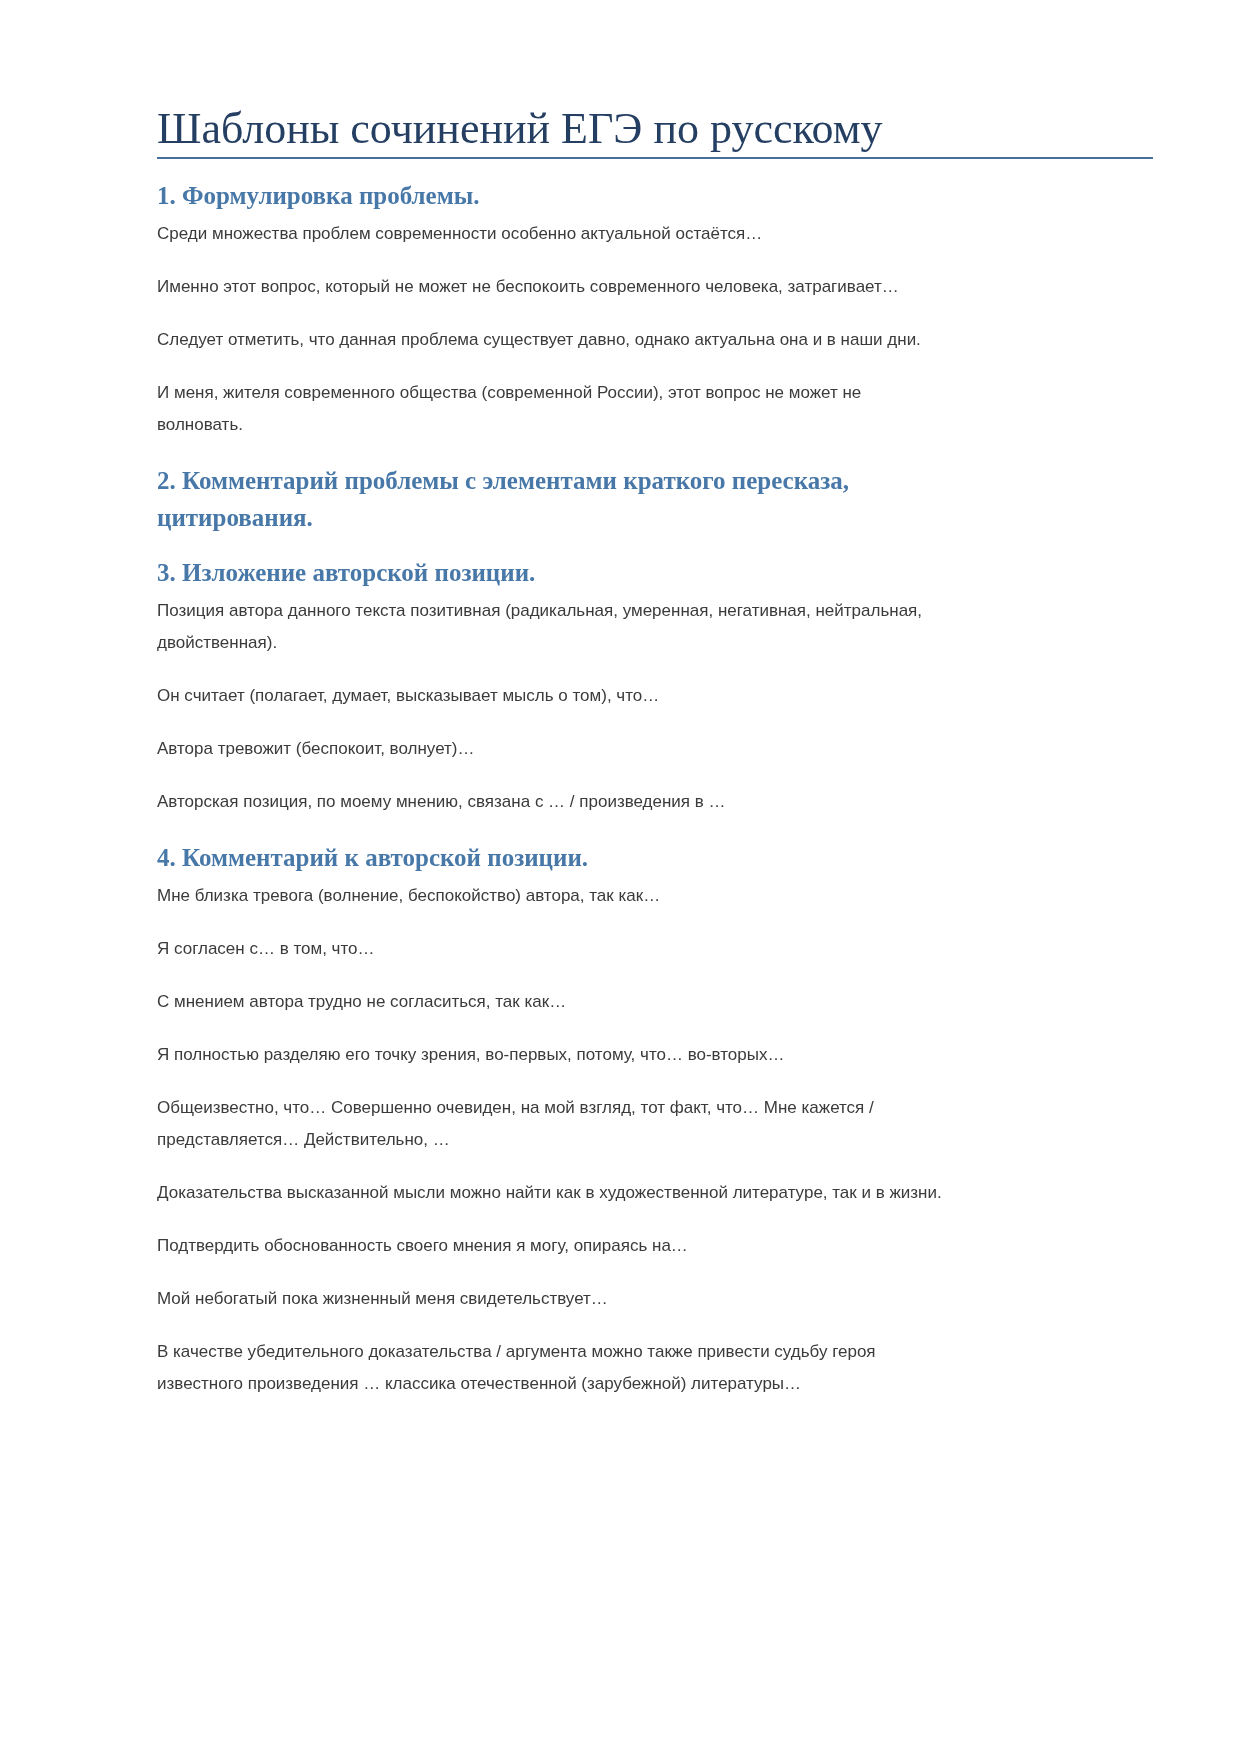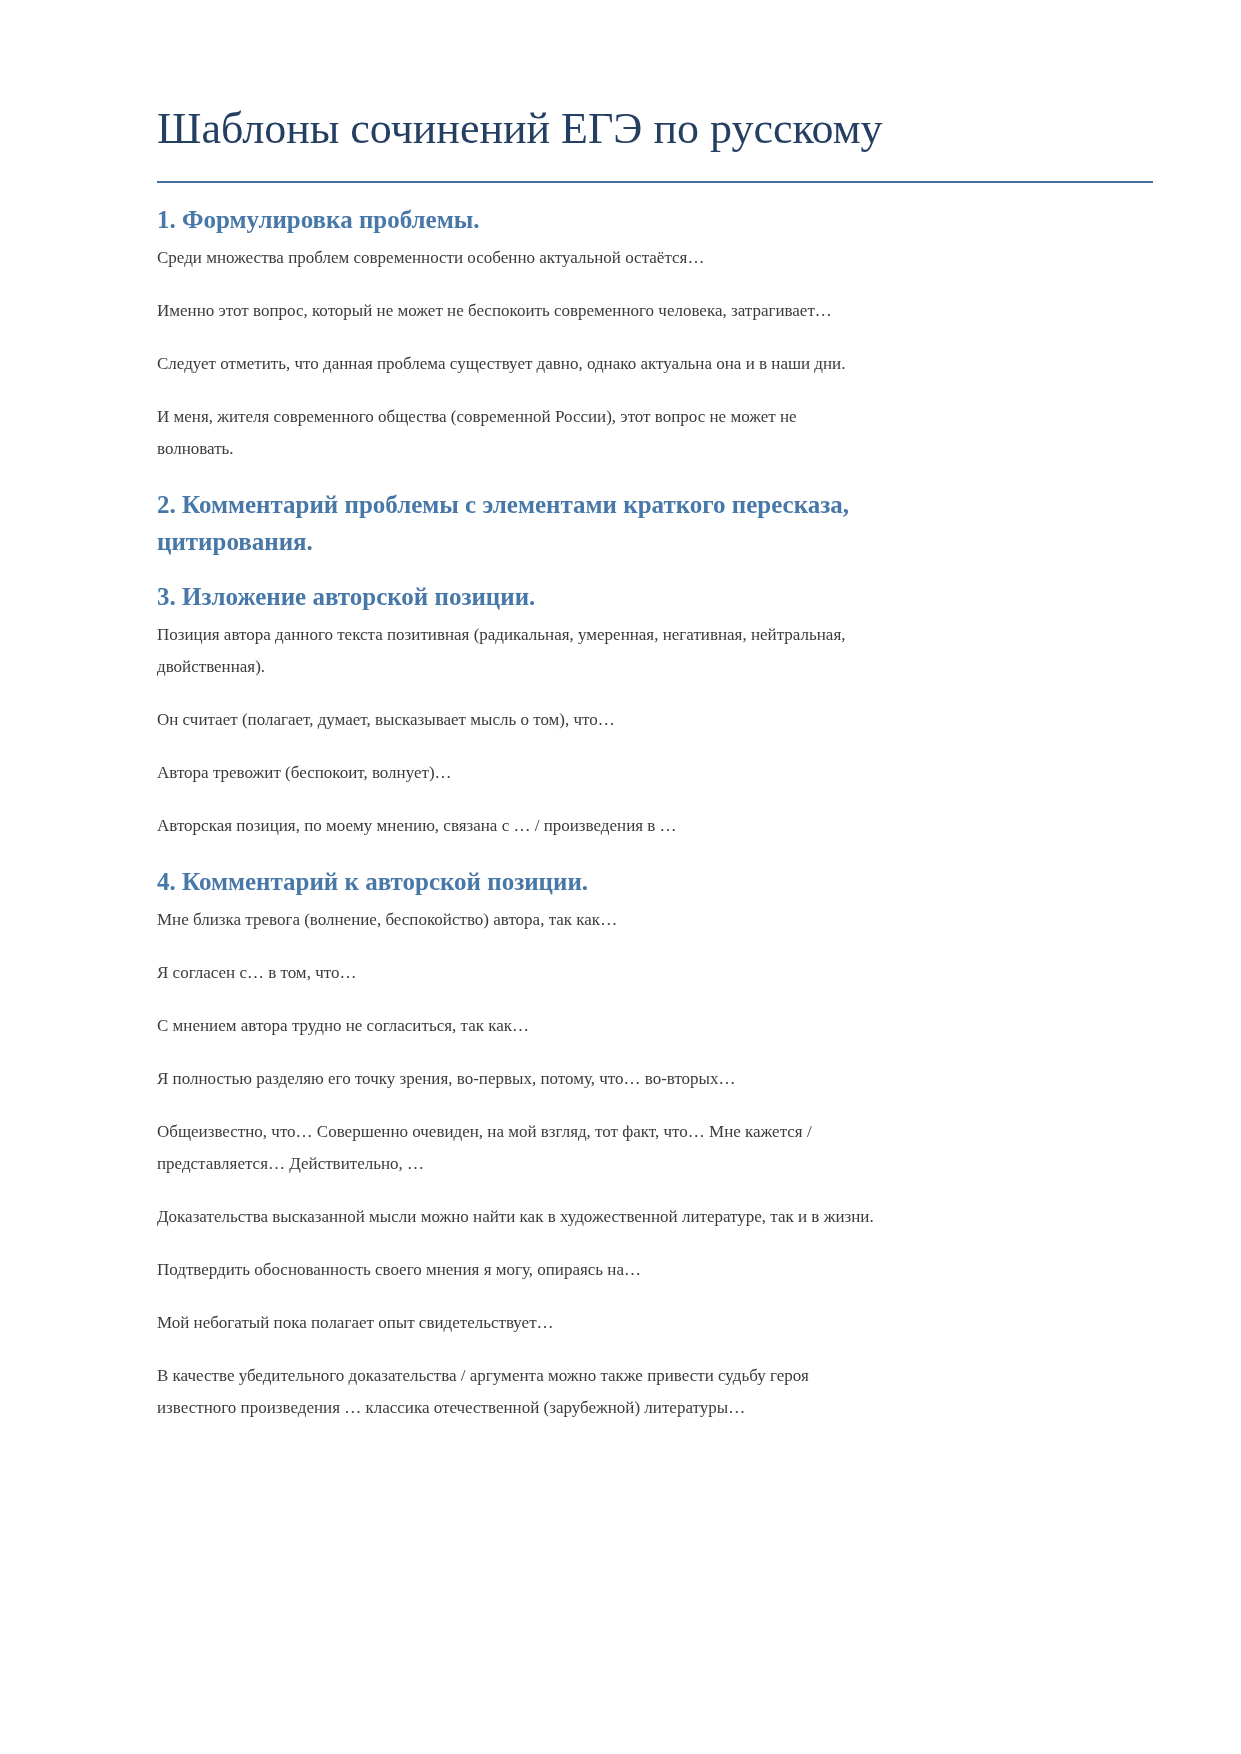--- a/index.html
+++ b/index.html
@@ -17,21 +17,20 @@
     width: 996px;
     margin-left: 157px;
   }
   .title {
     font-family: "Liberation Serif", serif;
     font-weight: 400;
     font-size: 44px;
     line-height: 1.3;
     color: var(--title, #253f63);
     margin: 100px 0 0 0;
-    padding-bottom: 24px;
     border-bottom: 2px solid var(--rule, #44709d);
     white-space: pre-line;
   }
   .subtitle {
     font-family: "Liberation Serif", serif;
     font-weight: 700;
     font-size: 23px;
     line-height: 1.5;
     color: var(--subtitle, #2e567c);
     margin: 34px 0 80px 0;
@@ -40,21 +39,21 @@
   .sec-heading {
     font-family: "Liberation Serif", serif;
     font-weight: 700;
     font-size: 25px;
     line-height: 37px;
     color: var(--heading, #4778a8);
     margin: 18px 0 4px 0;
     white-space: pre-line;
   }
   .para {
-    font-family: Liberation Serif, serif;
+    font-family: Liberation Sans, sans-serif;
     font-size: 17px;
     line-height: 32px;
     color: var(--body, #3b3b3b);
     margin: 0 0 21px 0;
     white-space: pre-line;
   }
   section { margin: 0; padding: 0; }
 </style>
 </head>
 <body>
@@ -90,18 +89,18 @@
   <section>
     <h3 class="sec-heading">4. Комментарий к авторской позиции.</h3>
     <p class="para">Мне близка тревога (волнение, беспокойство) автора, так как…</p>
     <p class="para">Я согласен с… в том, что…</p>
     <p class="para">С мнением автора трудно не согласиться, так как…</p>
     <p class="para">Я полностью разделяю его точку зрения, во-первых, потому, что… во-вторых…</p>
     <p class="para">Общеизвестно, что… Совершенно очевиден, на мой взгляд, тот факт, что… Мне кажется /
 представляется… Действительно, …</p>
     <p class="para">Доказательства высказанной мысли можно найти как в художественной литературе, так и в жизни.</p>
     <p class="para">Подтвердить обоснованность своего мнения я могу, опираясь на…</p>
-    <p class="para">Мой небогатый пока полагает опыт свидетельствует…</p>
+    <p class="para">Мой небогатый пока жизненный меня свидетельствует…</p>
     <p class="para">В качестве убедительного доказательства / аргумента можно также привести судьбу героя
 известного произведения … классика отечественной (зарубежной) литературы…</p>
   </section>
 
 </div>
 
 </body></html>

